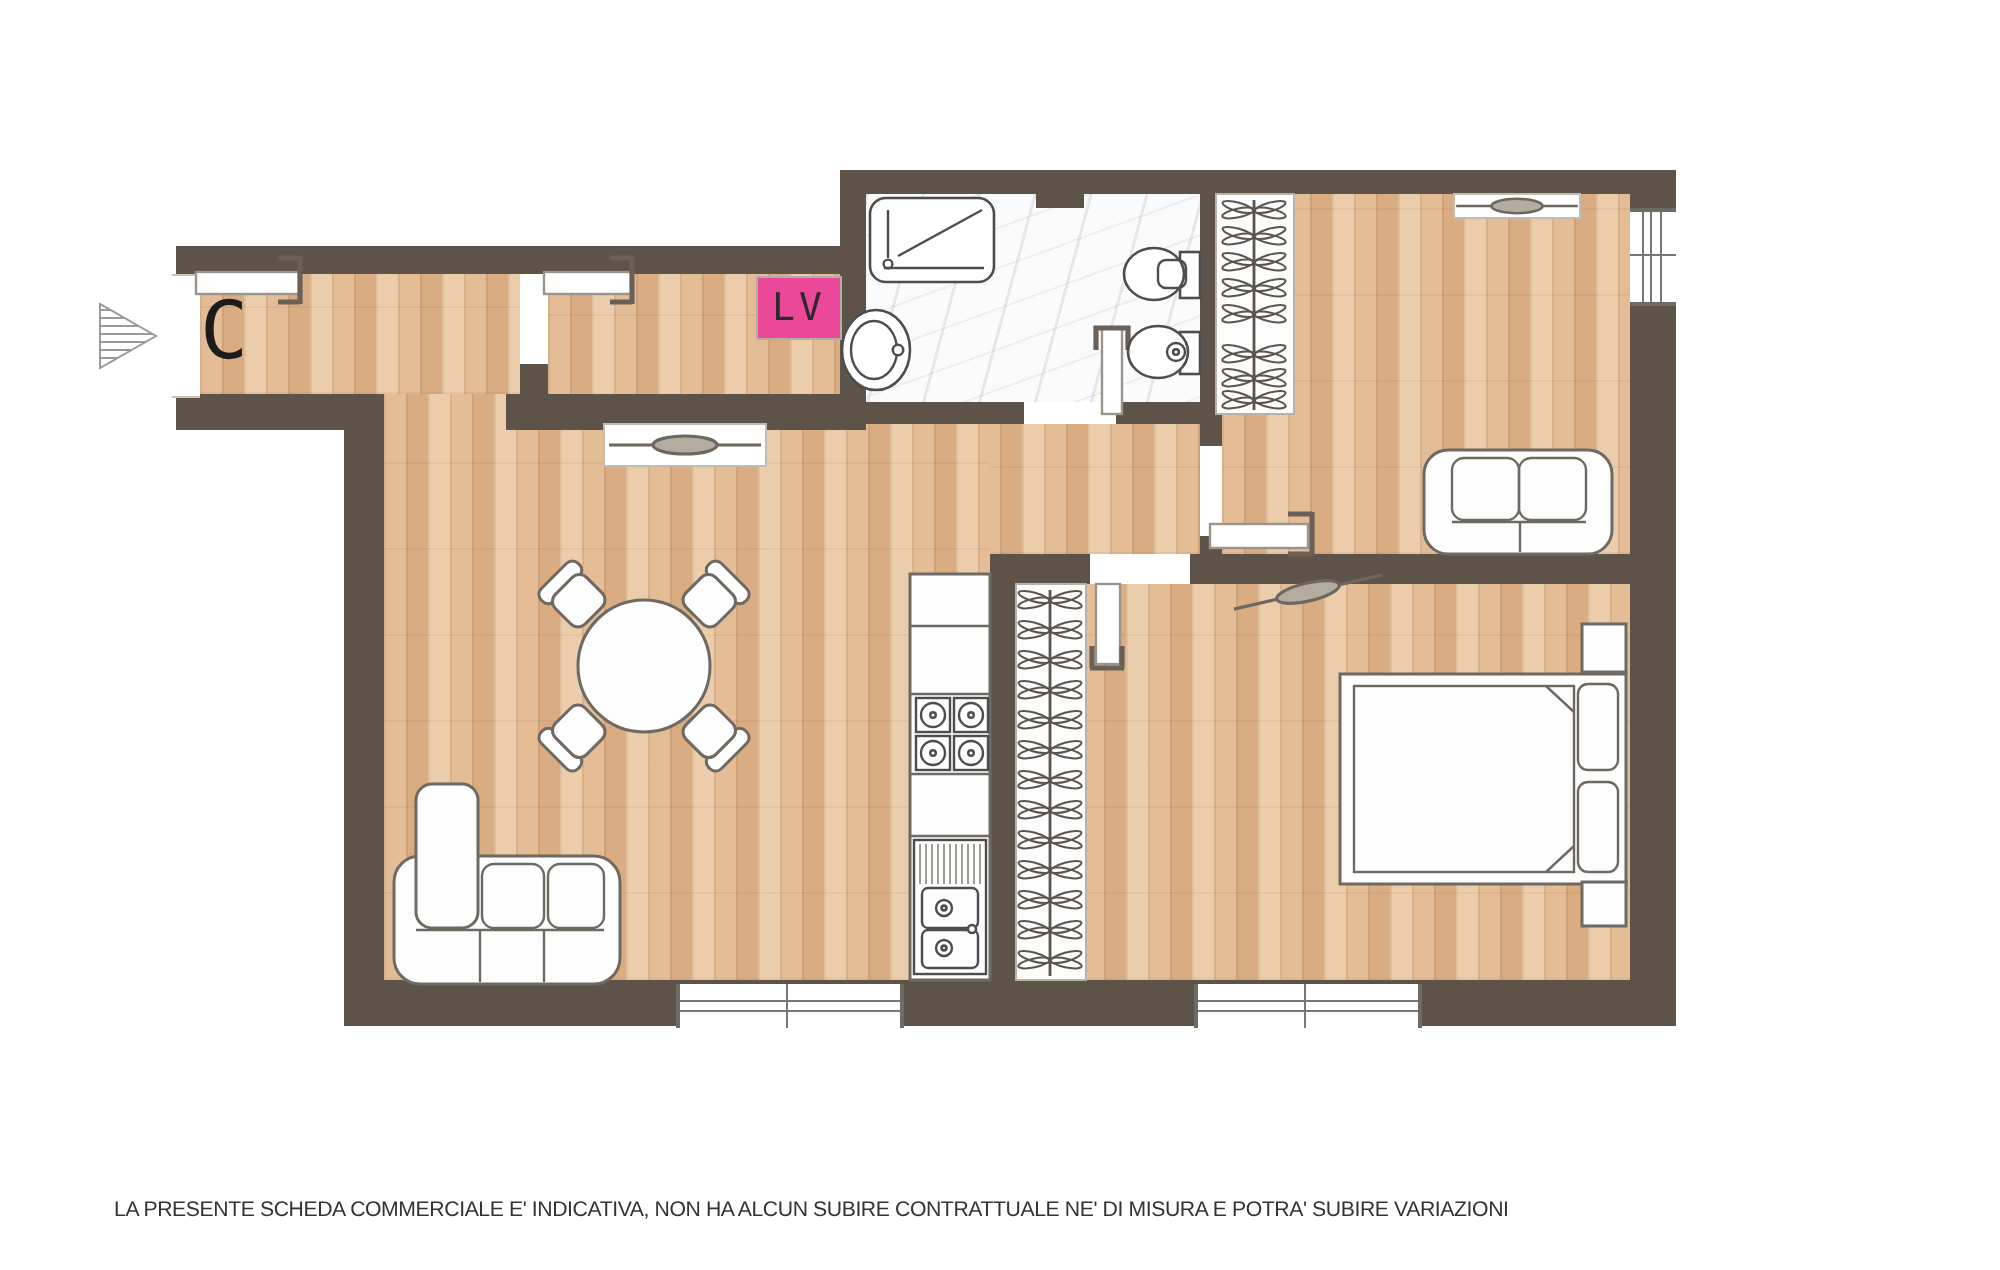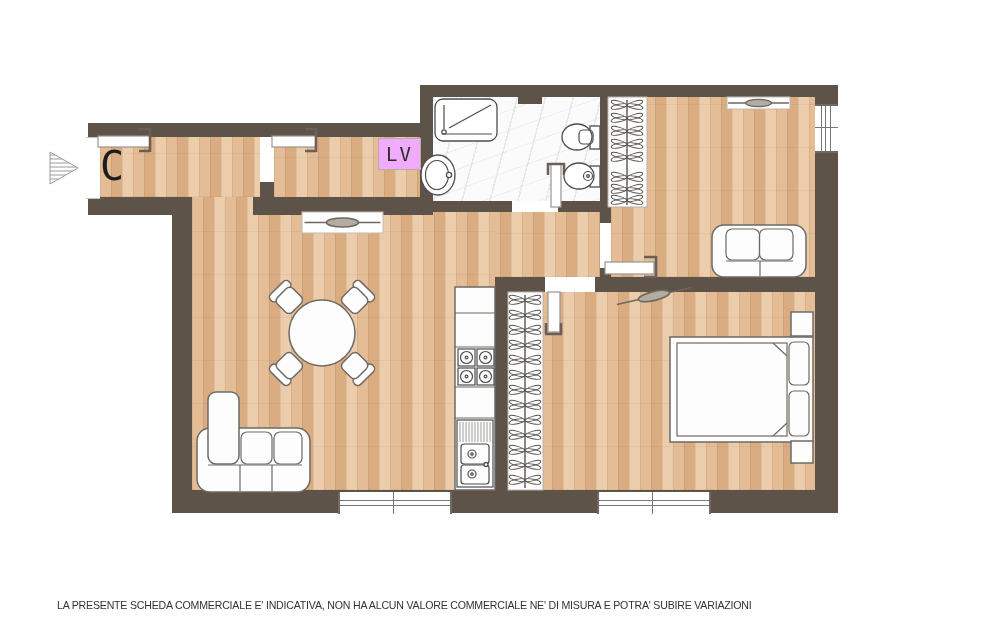--- a/index.html
+++ b/index.html
@@ -18,21 +18,21 @@
   .marble{position:absolute;
     background:
       repeating-linear-gradient(105deg, rgba(148,153,165,0.20) 0 1.5px, rgba(0,0,0,0) 1.5px 27px),
       repeating-linear-gradient(160deg, rgba(148,153,165,0.13) 0 1px, rgba(0,0,0,0) 1px 19px),
       var(--marble-floor,#fbfbfc);
   }
   .threshold{position:absolute;background:#fff;}
   .window{position:absolute;background:#fff;}
   .winline-h{position:absolute;background:#777;height:1px;}
   .winline-v{position:absolute;background:#777;width:1px;}
-  .lvbox{position:absolute;background:#f0abfc;border:1px solid #b5aea4;
+  .lvbox{position:absolute;background:#ec4899;border:1px solid #b5aea4;
          display:flex;align-items:center;justify-content:center;
          font-family:"DejaVu Sans Mono",monospace;font-size:19px;letter-spacing:2px;color:#2b2b2b;}
   .cmark{position:absolute;font-family:"DejaVu Sans Mono",monospace;font-size:40px;color:#1c1c1c;line-height:1;}
   .disclaimer{position:absolute;font-size:10.6px;letter-spacing:-0.2px;color:var(--text,#333);white-space:nowrap;}
   .furn{fill:#fdfdfd;stroke:var(--furniture-stroke,#6e6a63);stroke-width:1.5;}
   .furn-thin{fill:none;stroke:var(--furniture-stroke,#6e6a63);stroke-width:1.2;}
   .fix{fill:#fff;stroke:var(--fixture-stroke,#4d4d4d);stroke-width:1.3;}
   .fixline{fill:none;stroke:var(--fixture-stroke,#4d4d4d);stroke-width:1.2;}
   .hang{fill:none;stroke:#5a564f;stroke-width:1;}
   .door{fill:#fff;stroke:#9a948c;stroke-width:1.2;}
@@ -319,15 +319,15 @@
       <line class="furn-thin" x1="208" y1="465" x2="302" y2="465"></line>
       <line class="furn-thin" x1="240" y1="465" x2="240" y2="491"></line>
       <line class="furn-thin" x1="272" y1="465" x2="272" y2="491"></line>
     </g>
   </svg>
 
   <div class="cmark" style="left:100px;top:146px;">C</div>
   <div class="lvbox" style="left:378px;top:138px;width:41px;height:30px;">
     <span>LV</span>
   </div>
-  <div class="disclaimer" style="left:57px;top:599px;">LA PRESENTE SCHEDA COMMERCIALE E' INDICATIVA, NON HA ALCUN VALORE COMMERCIALE NE' DI MISURA E POTRA' SUBIRE VARIAZIONI</div>
+  <div class="disclaimer" style="left:57px;top:599px;">LA PRESENTE SCHEDA COMMERCIALE E' INDICATIVA, NON HA ALCUN SUBIRE CONTRATTUALE NE' DI MISURA E POTRA' SUBIRE VARIAZIONI</div>
 
 </div>
 
 </body></html>

